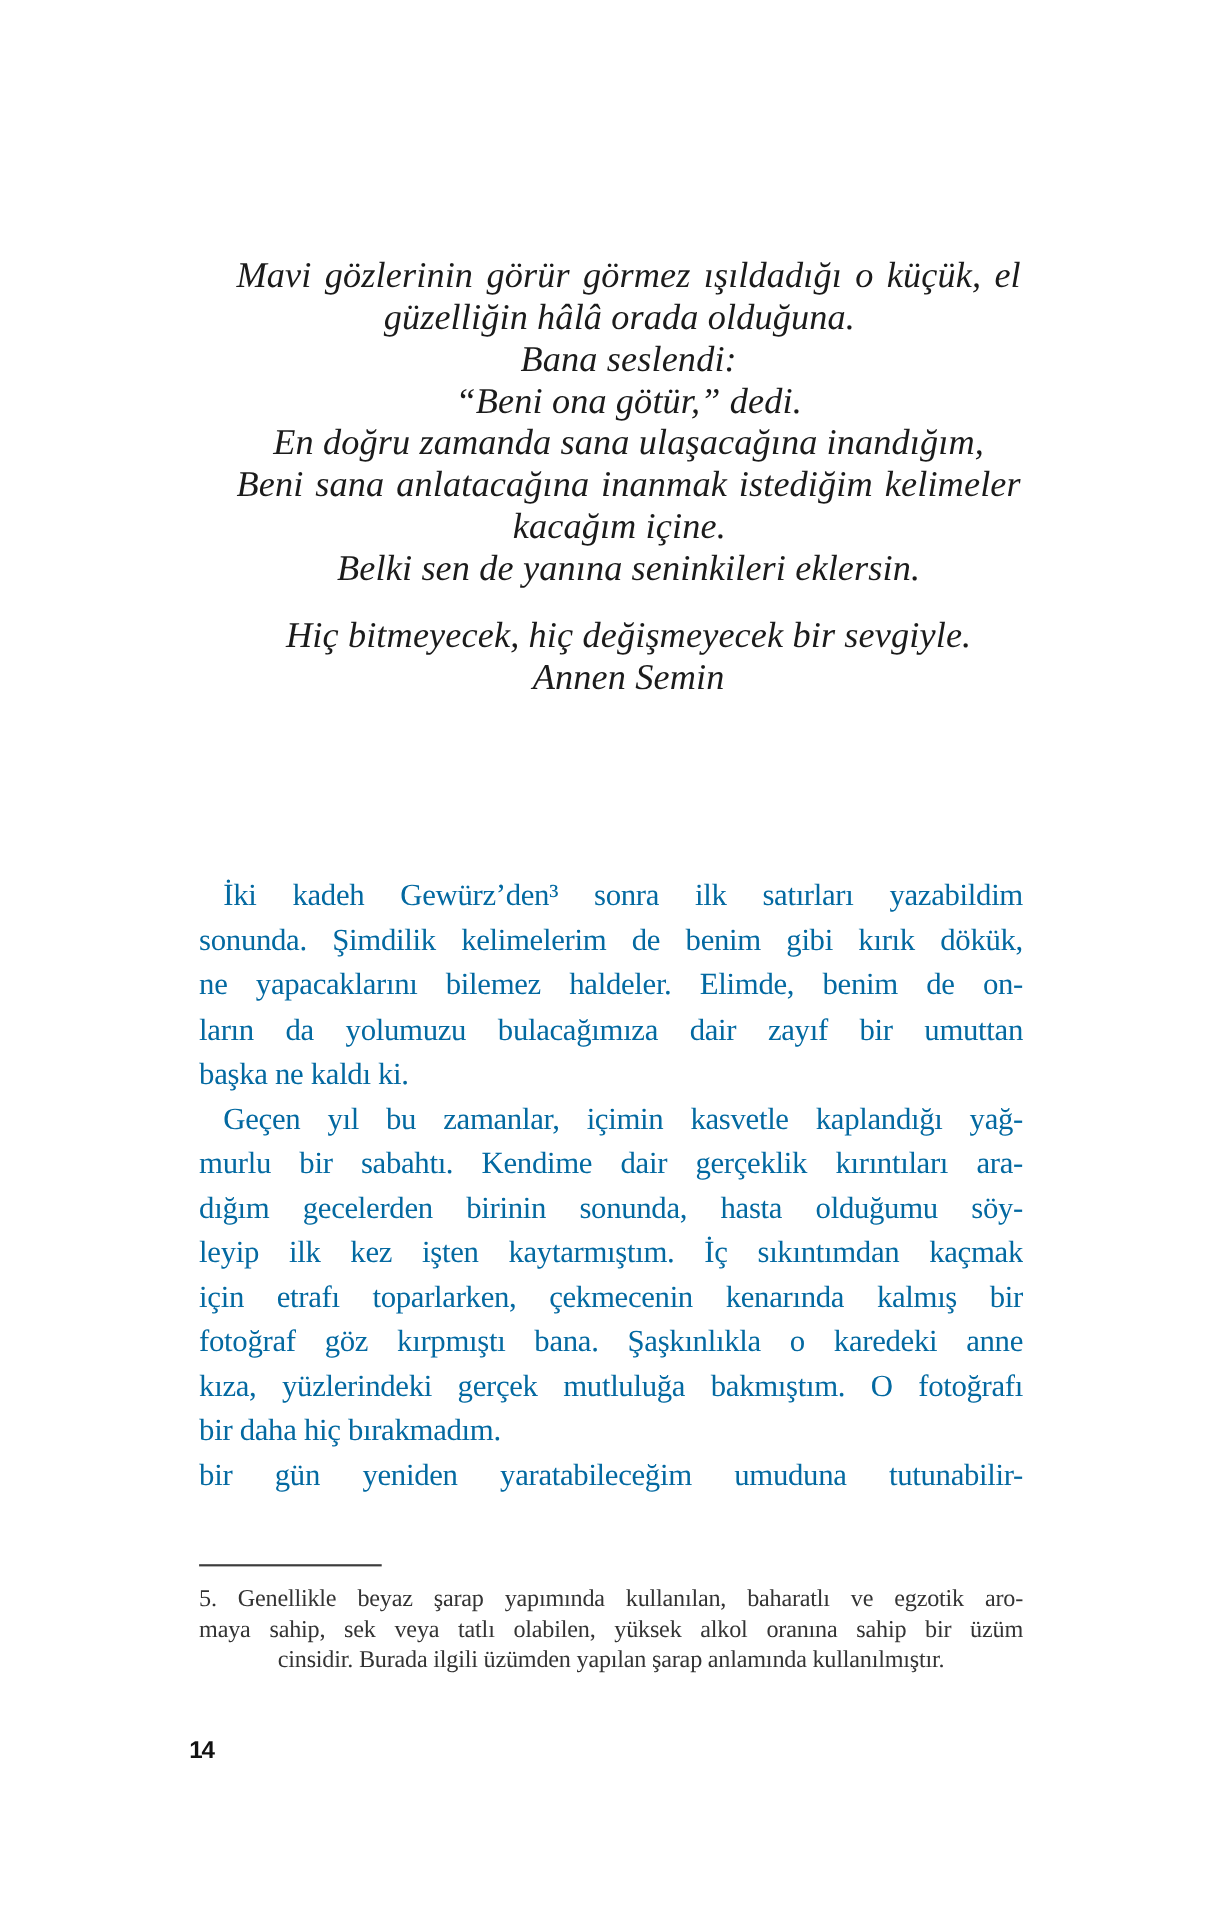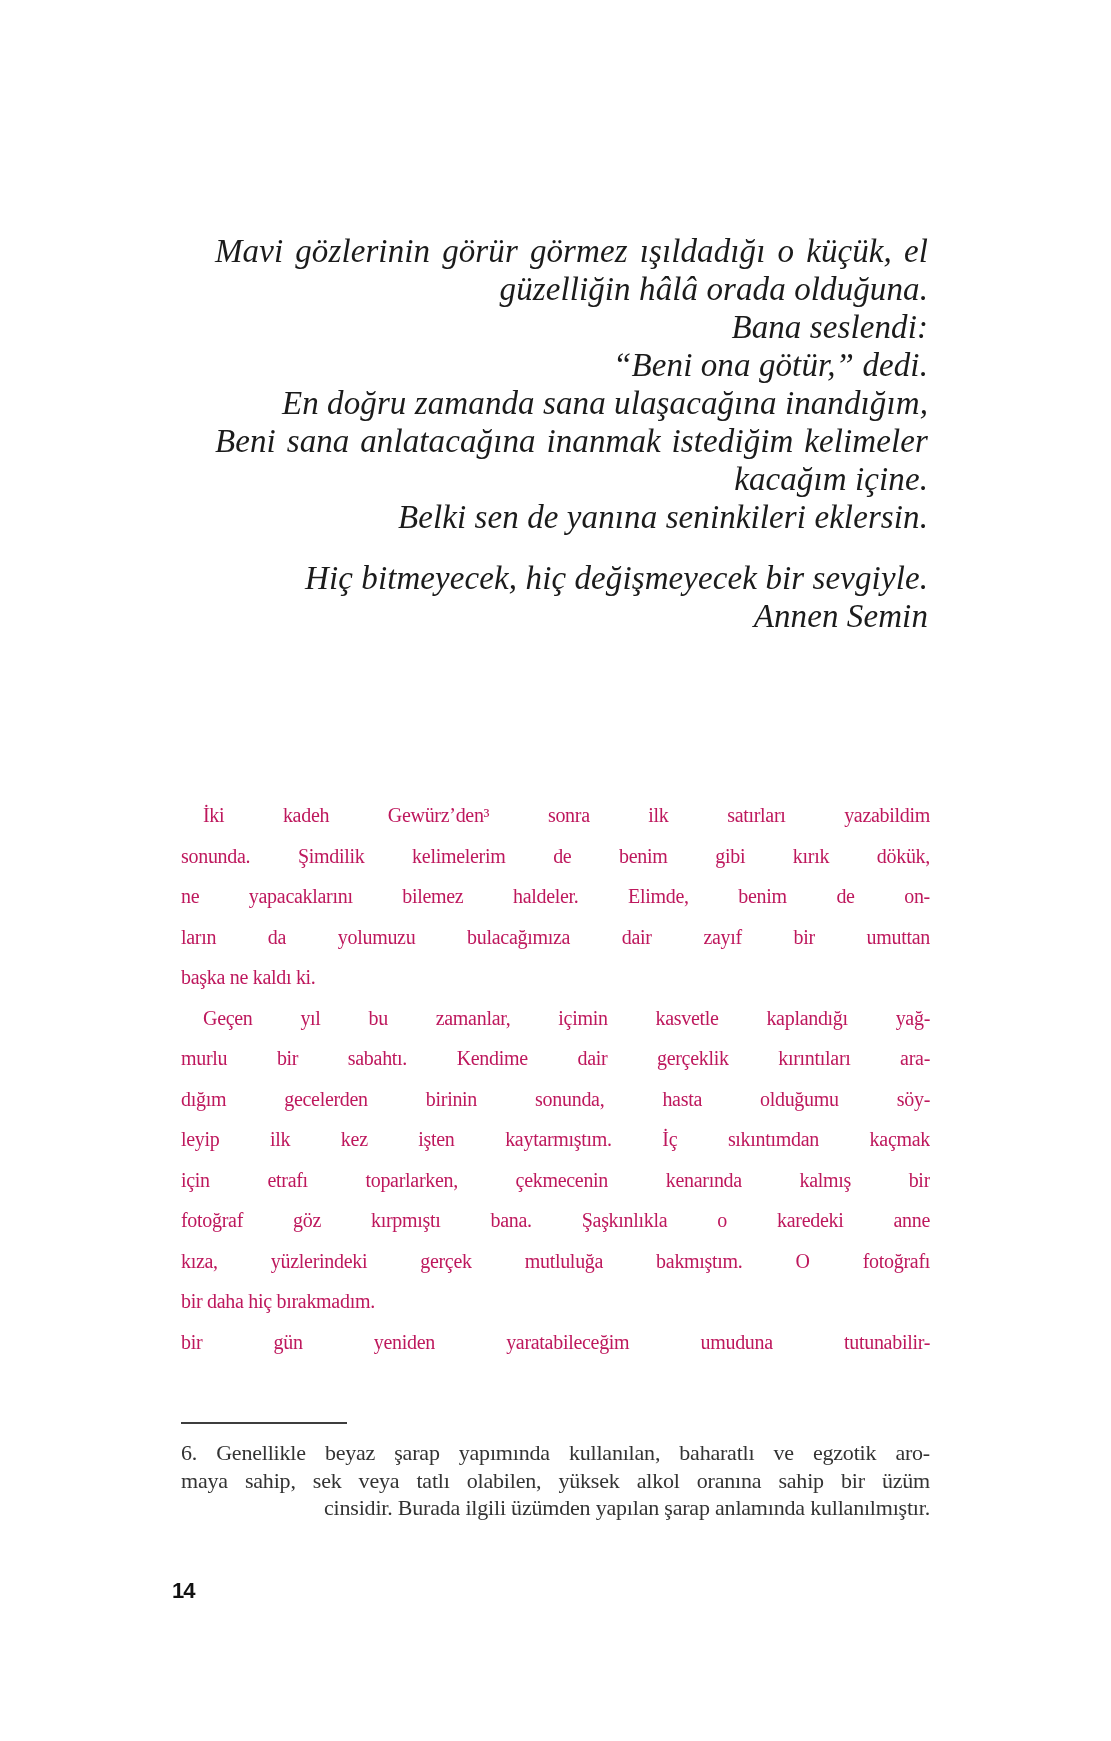--- a/index.html
+++ b/index.html
@@ -14,45 +14,45 @@
   
   .letter{
     position:absolute;left:198px;top:232px;width:730px;
     font-style:italic;
     font-size:33px;line-height:38px;
     color:#1b1b1b;
     letter-spacing:0.1px;
   }
   .letter .block2{}
   .letter .block3{margin-top:23px;}
-  .letter .line{height:38px;overflow:hidden;text-align:right;}
+  .letter .line{height:38px;overflow:hidden;text-align:center;}
   .letter .line.just{text-align:justify;text-align-last:justify;}
   .letter .line.indent{text-indent:17px;}
   
   .bodytext{
     position:absolute;left:181px;top:795px;width:749px;
-    font-size:20px;line-height:40.5px;
+    font-size:28px;line-height:40.5px;
     letter-spacing:-0.3px;
-    color:#be185d;
+    color:#0369a1;
   }
   .bodytext .line{height:40.5px;overflow:hidden;text-align:left;}
   .bodytext .line.just{text-align:justify;text-align-last:justify;}
   .bodytext .line.indent{text-indent:22px;}
   
   .footnote-rule{
     position:absolute;left:181px;top:1422px;width:166px;height:2px;
     background:#3d3d3d;
   }
   .footnote{
     position:absolute;left:181px;top:1439px;width:749px;
     font-size:22px;line-height:27.5px;
     letter-spacing:-0.2px;
     color:#333333;
   }
-  .footnote .line{height:27.5px;overflow:hidden;text-align:right;}
+  .footnote .line{height:27.5px;overflow:hidden;text-align:center;}
   .footnote .line.just{text-align:justify;text-align-last:justify;}
   
   .page-number{
     position:absolute;left:172px;top:1578px;
     font-family:"Liberation Sans", sans-serif;
     font-size:22px;font-weight:600;
     letter-spacing:-1px;
     color:#111111;
     text-align:center;
   }
@@ -94,20 +94,20 @@
       <div class="line just">için etrafı toparlarken, çekmecenin kenarında kalmış bir</div>
       <div class="line just">fotoğraf göz kırpmıştı bana. Şaşkınlıkla o karedeki anne</div>
       <div class="line just">kıza, yüzlerindeki gerçek mutluluğa bakmıştım. O fotoğrafı</div>
       <div class="line">bir daha hiç bırakmadım.</div>
       <div class="line just">bir gün yeniden yaratabileceğim umuduna tutunabilir-</div>
     </div>
 
   <div class="footnote-rule"></div>
 
   <div class="footnote">
-      <div class="line just">6. Genellikle beyaz şarap yapımında kullanılan, baharatlı ve egzotik aro-</div>
+      <div class="line just">5. Genellikle beyaz şarap yapımında kullanılan, baharatlı ve egzotik aro-</div>
       <div class="line just">maya sahip, sek veya tatlı olabilen, yüksek alkol oranına sahip bir üzüm</div>
       <div class="line">cinsidir. Burada ilgili üzümden yapılan şarap anlamında kullanılmıştır.</div>
     </div>
 
   <div class="page-number">14</div>
 
 </div>
 
 </body></html>

